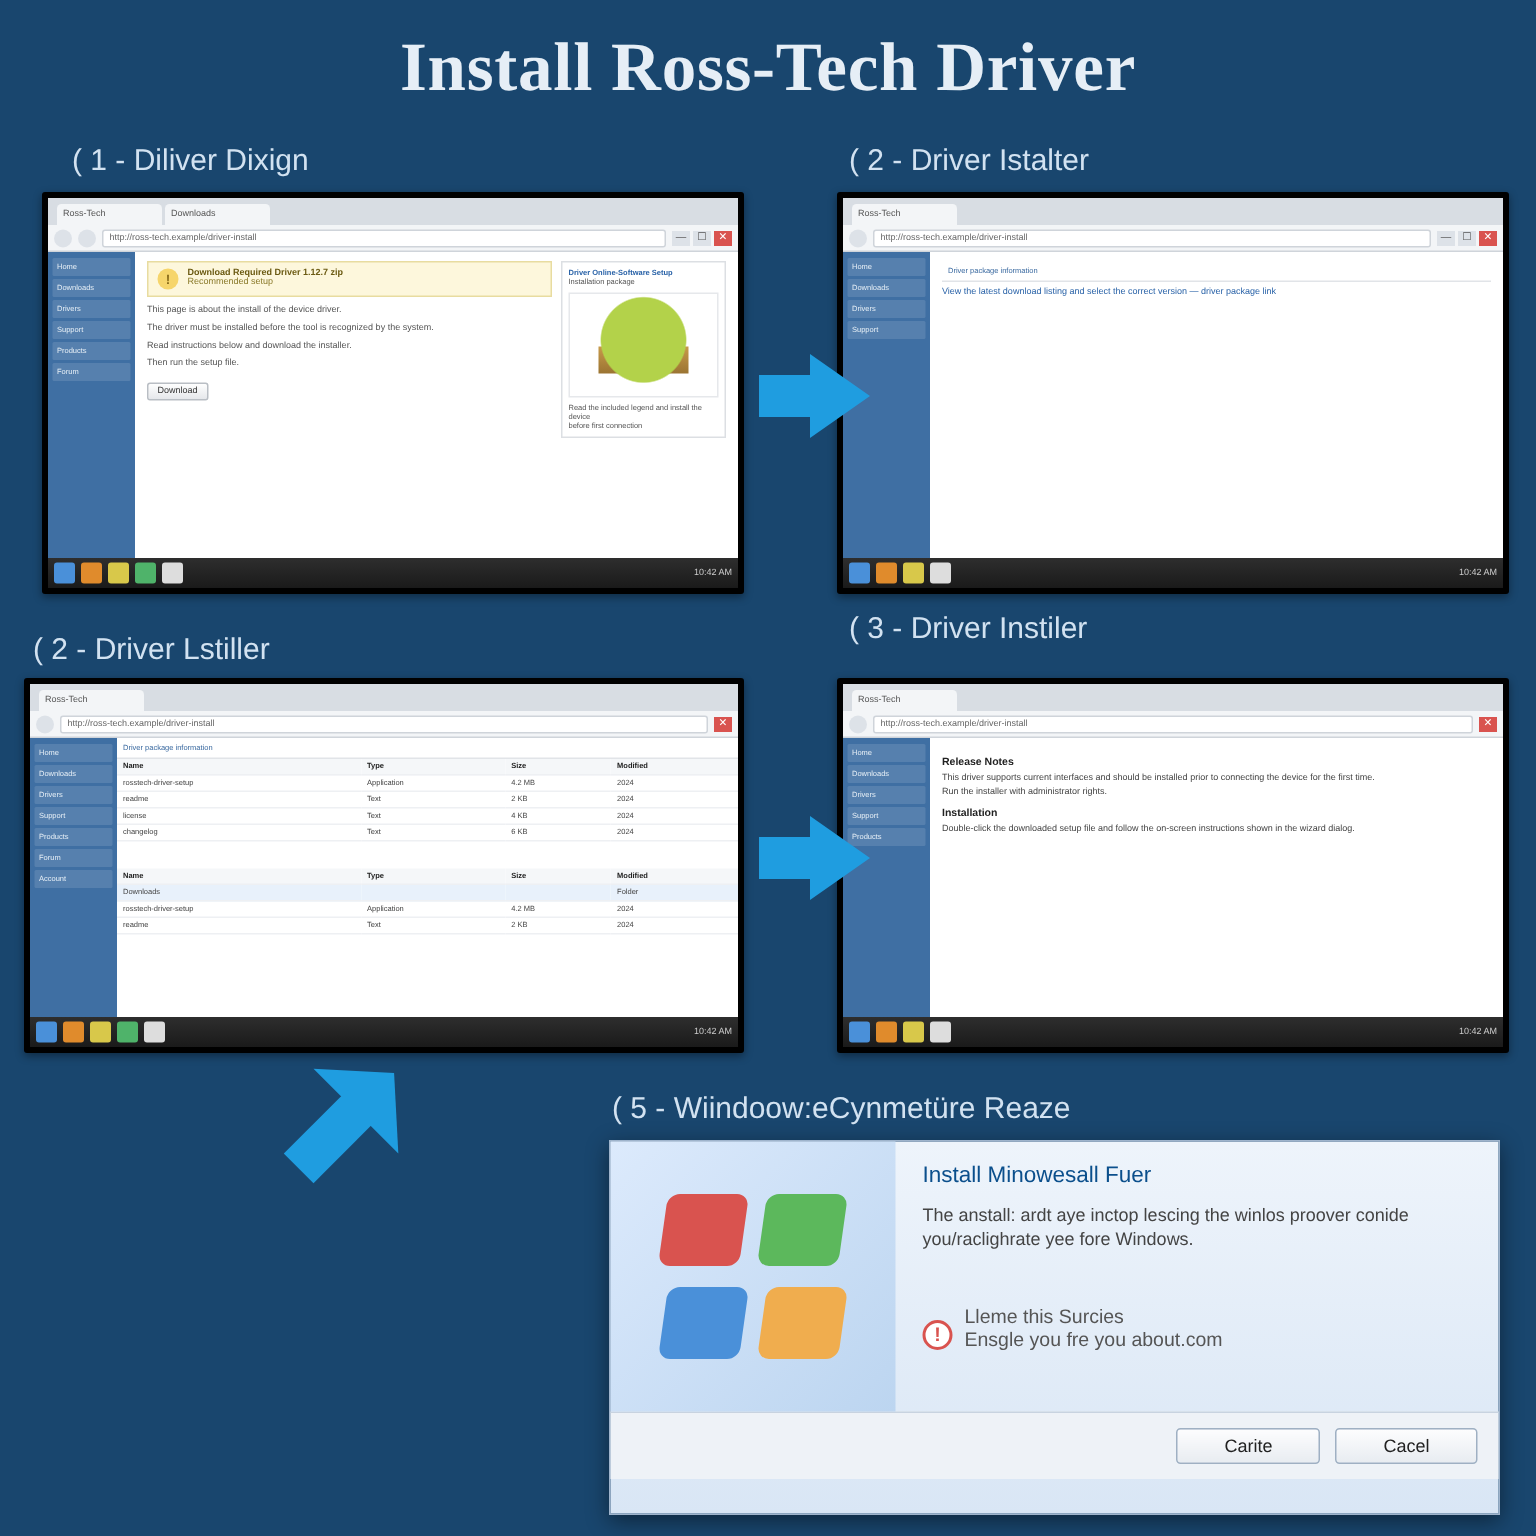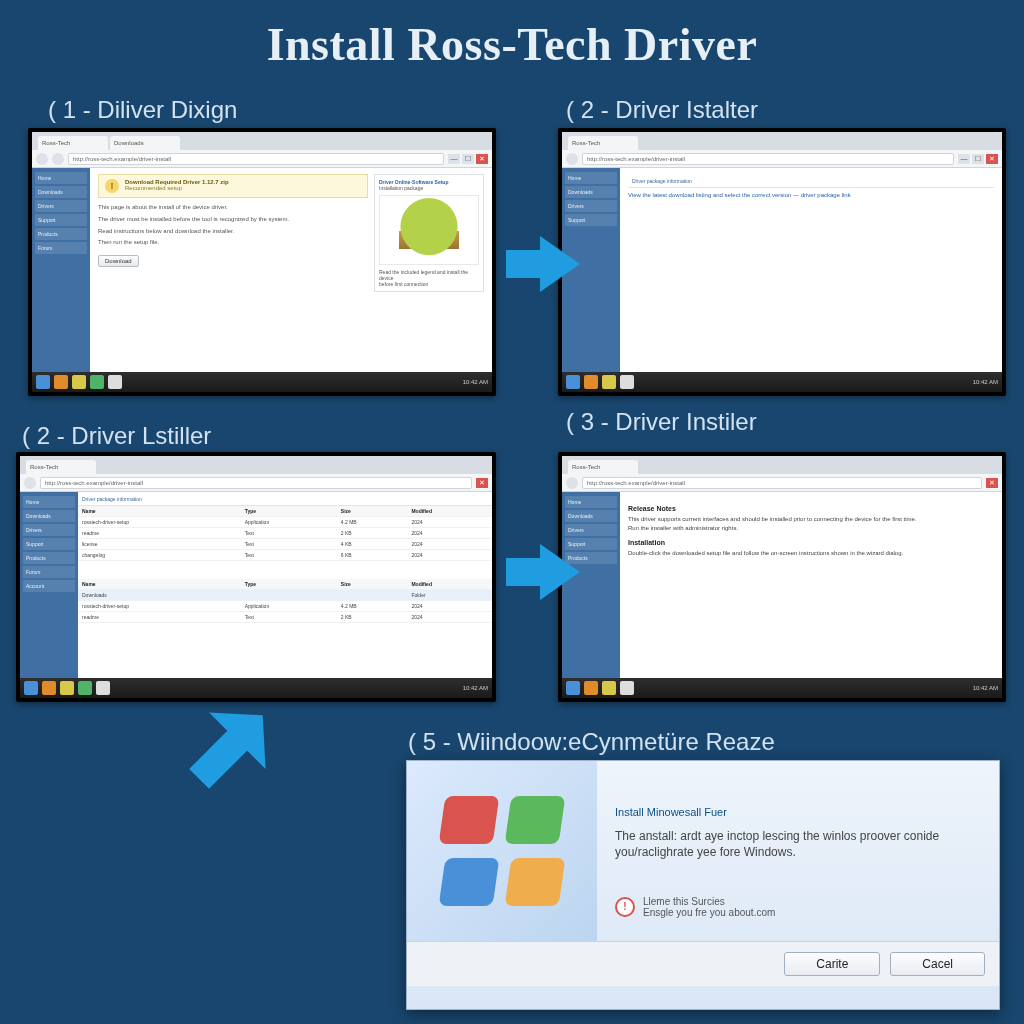--- a/index.html
+++ b/index.html
@@ -17,21 +17,21 @@
     color: #e6eef6;
     font-family: Georgia, "Times New Roman", serif;
     font-size: 46px;
     font-weight: 600;
     padding: 18px 0 10px;
     letter-spacing: .5px;
   }
   .step-label {
     position: absolute;
     color: #d2e2f1;
-    font-size: 24px;
+    font-size: 20px;
     font-family: Arial, sans-serif;
   }
   .thumb {
     position: absolute;
     background: #000;
     border-radius: 2px;
     box-shadow: 0 2px 6px rgba(0,0,0,.4);
   }
   .browser-shell {
     position: absolute;
@@ -196,23 +196,23 @@
     background:linear-gradient(135deg,#dceafc,#bcd5f0);
     display:flex; align-items:center; justify-content:center;
   }
   .winlogo { position:relative; width:120px; height:110px;}
   .winlogo span{position:absolute;width:54px;height:48px;border-radius:8px;}
   .winlogo .r{background:#d9534f;left:0;top:0;transform:skewX(-8deg);}
   .winlogo .g{background:#5cb85c;right:0;top:0;transform:skewX(-8deg);}
   .winlogo .b{background:#4a90d9;left:0;bottom:0;transform:skewX(-8deg);}
   .winlogo .y{background:#f0ad4e;right:0;bottom:0;transform:skewX(-8deg);}
   .dlg-right { flex:1; padding:14px 18px 12px; font-size:13px; color:#333;}
-  .dlg-heading { font-size:11px; color:#0b4f8c; margin-bottom:10px;margin-top:31px;}
+  .dlg-heading { font-size:15px; color:#0b4f8c; margin-bottom:10px;}
   .dlg-msg { font-size:12px; color:#444; line-height:1.35; margin-bottom:22px;}
-  .dlg-warn { display:flex; gap:8px; align-items:center; font-size:10px; color:#555;margin-top:36px;}
+  .dlg-warn { display:flex; gap:8px; align-items:flex-end; font-size:13px; color:#555;margin-top:36px;}
   .warn-icon{width:20px;height:20px;border-radius:50%;background:#fff;border:2px solid #d9534f;position:relative;}
   .warn-icon::after{content:"!";position:absolute;inset:0;text-align:center;line-height:16px;color:#d9534f;font-weight:bold;}
   .dlg-footer {
     border-top:1px solid #c8d3e0;
     padding:10px 14px; display:flex; justify-content:flex-end; gap:10px;
     background:#eef2f7;
   }
   .dlg-btn {
     min-width:70px; padding:4px 31px; font-size:12px;
     background:linear-gradient(#fdfdfe,#e8ecf1);

